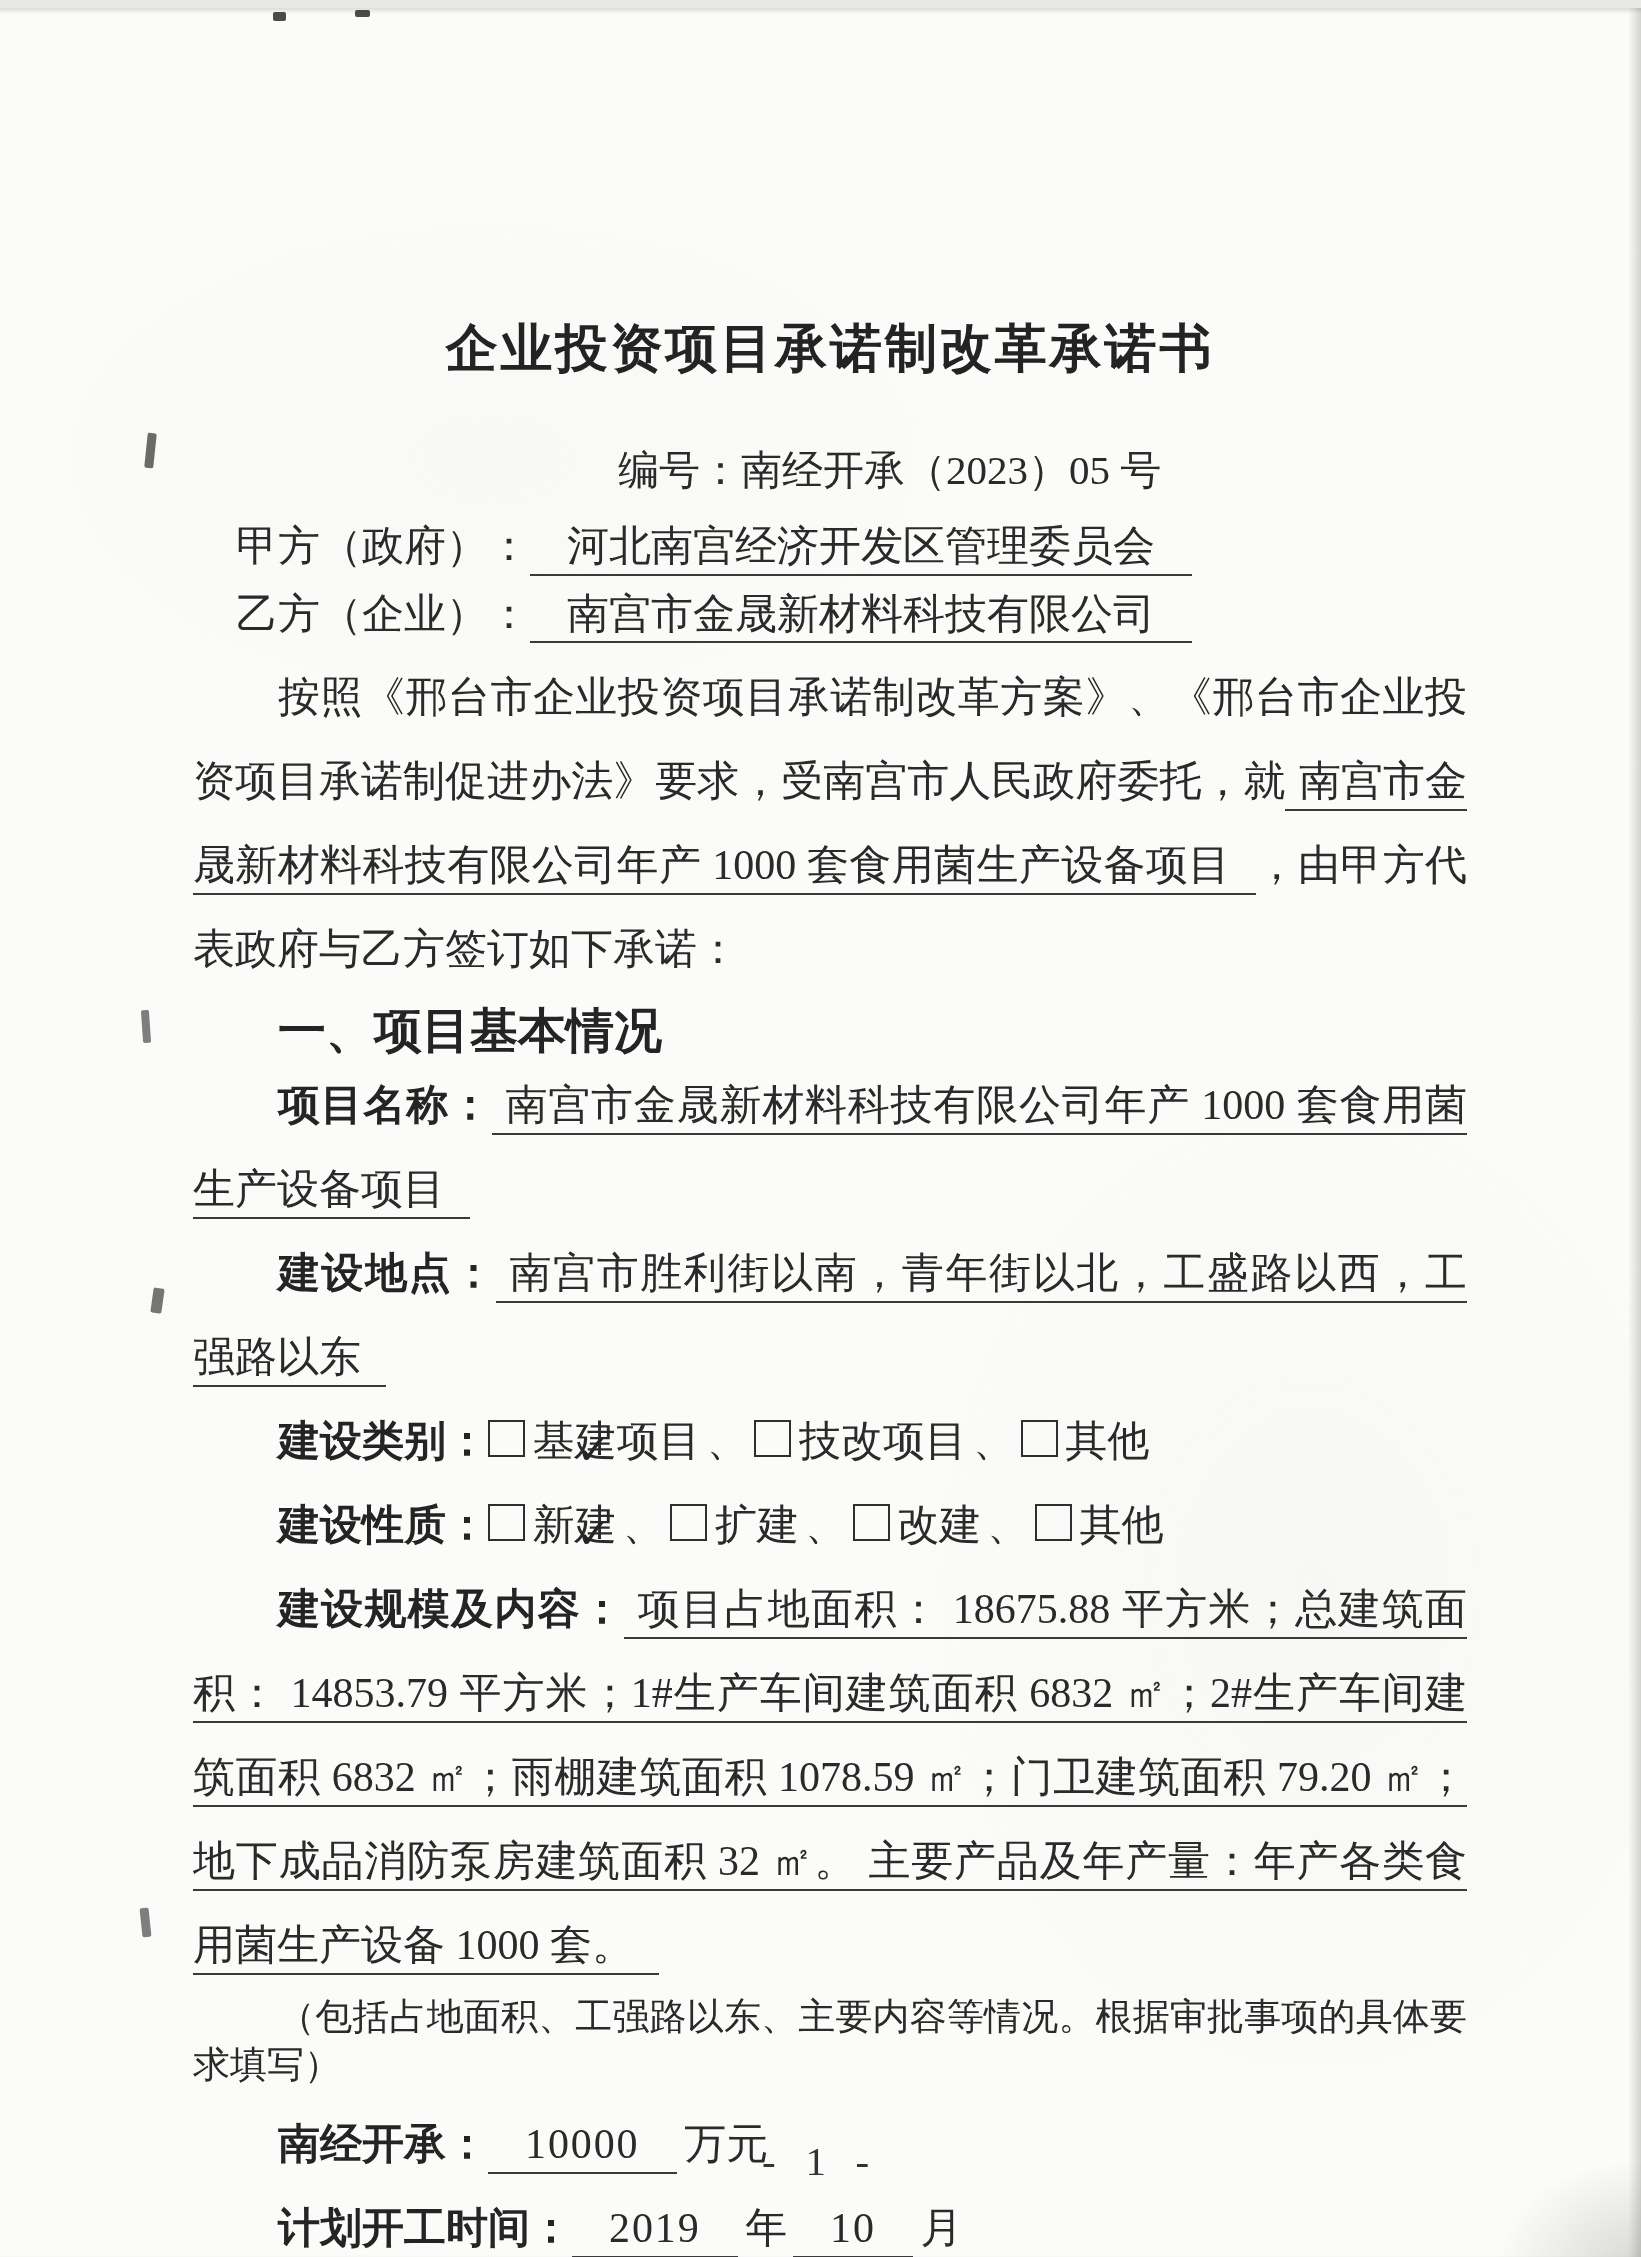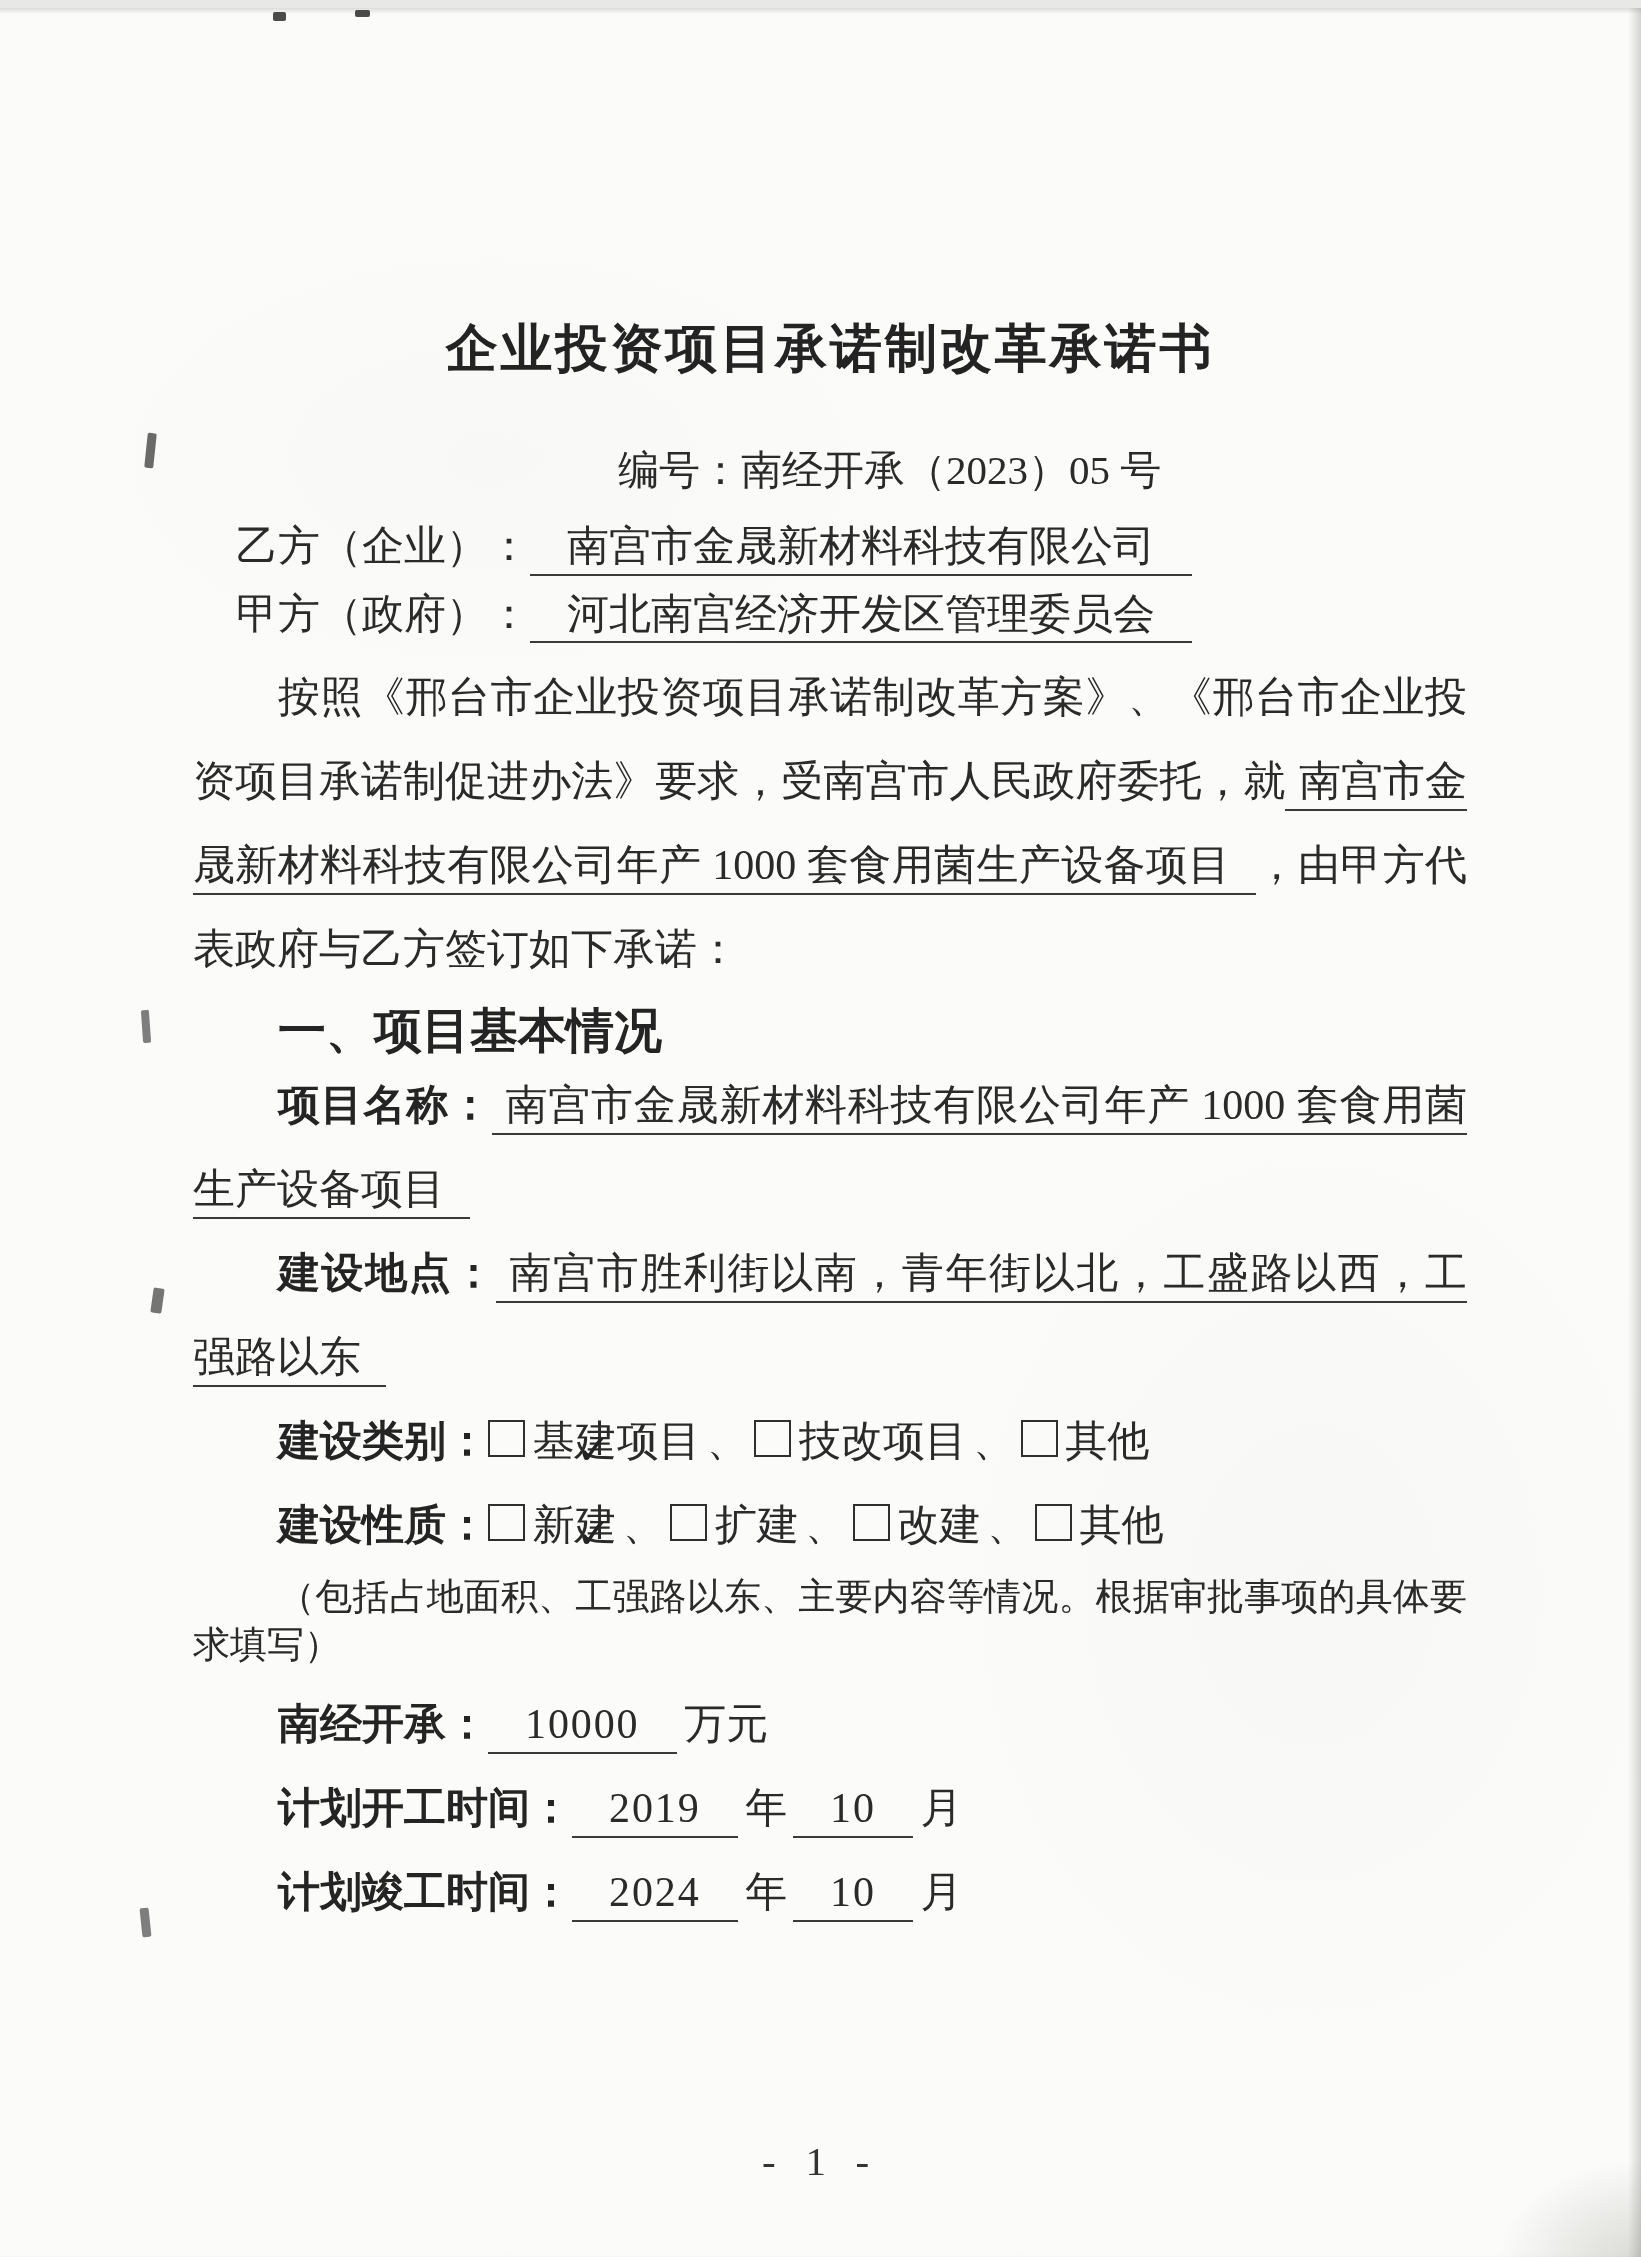--- a/index.html
+++ b/index.html
@@ -95,36 +95,37 @@
   <div class="speck s4"></div>
   <div class="speck s5"></div>
   <div class="speck s6"></div>
 
   <div class="content">
 
     <h1 class="title">企业投资项目承诺制改革承诺书</h1>
 
     <p class="docno"><span>编号：</span><span>南经开承（2023）05 号</span></p>
 
+    <p class="party"><span>甲方（政府）：</span><span class="fill">河北南宫经济开发区管理委员会</span></p>
+
     <p class="party"><span>乙方（企业）：</span><span class="fill">南宫市金晟新材料科技有限公司</span></p>
-
-    <p class="party"><span>甲方（政府）：</span><span class="fill">河北南宫经济开发区管理委员会</span></p>
 
     <p class="para intro ind"><span>按照《邢台市企业投资项目承诺制改革方案》、《邢台市企业投资项目承诺制促进办法》要求，受南宫市人民政府委托，就</span><span class="u">南宫市金晟新材料科技有限公司年产 1000 套食用菌生产设备项目</span><span>，由甲方代表政府与乙方签订如下承诺：</span></p>
 
     <p class="para heading ind">一、项目基本情况</p>
 
     <p class="para ind"><span class="lbl">项目名称：</span><span class="u">南宫市金晟新材料科技有限公司年产 1000 套食用菌生产设备项目</span></p>
 
     <p class="para ind"><span class="lbl">建设地点：</span><span class="u">南宫市胜利街以南，青年街以北，工盛路以西，工强路以东</span></p>
 
     <p class="para ind"><span class="lbl">建设类别：</span><span class="cb on"></span><span>基建项目</span><span class="sep">、</span><span class="cb"></span><span>技改项目</span><span class="sep">、</span><span class="cb"></span><span>其他</span></p>
 
     <p class="para ind"><span class="lbl">建设性质：</span><span class="cb on"></span><span>新建</span><span class="sep">、</span><span class="cb"></span><span>扩建</span><span class="sep">、</span><span class="cb"></span><span>改建</span><span class="sep">、</span><span class="cb"></span><span>其他</span></p>
 
+    <p class="para ind"><span class="lbl">建设规模及内容：</span><span class="u">项目占地面积： 18675.88 平方米；总建筑面积： 14853.79 平方米；1#生产车间建筑面积 6832 ㎡；2#生产车间建筑面积 6832 ㎡；雨棚建筑面积 1078.59 ㎡；门卫建筑面积 79.20 ㎡；地下成品消防泵房建筑面积 32 ㎡。 主要产品及年产量：年产各类食用菌生产设备 1000 套。</span></p>
 
     <p class="note ind">（包括占地面积、工强路以东、主要内容等情况。根据审批事项的具体要求填写）</p>
 
     <p class="para ind fld first"><span class="lbl">南经开承：</span><span class="fill num">10000</span><span class="unit">万元</span></p>
 
     <p class="para ind fld"><span class="lbl">计划开工时间：</span><span class="fill num">2019</span><span class="unit unit-pre">年</span><span class="fill num">10</span><span class="unit">月</span></p>
 
     <p class="para ind fld"><span class="lbl">计划竣工时间：</span><span class="fill num">2024</span><span class="unit unit-pre">年</span><span class="fill num">10</span><span class="unit">月</span></p>
 
   </div>

